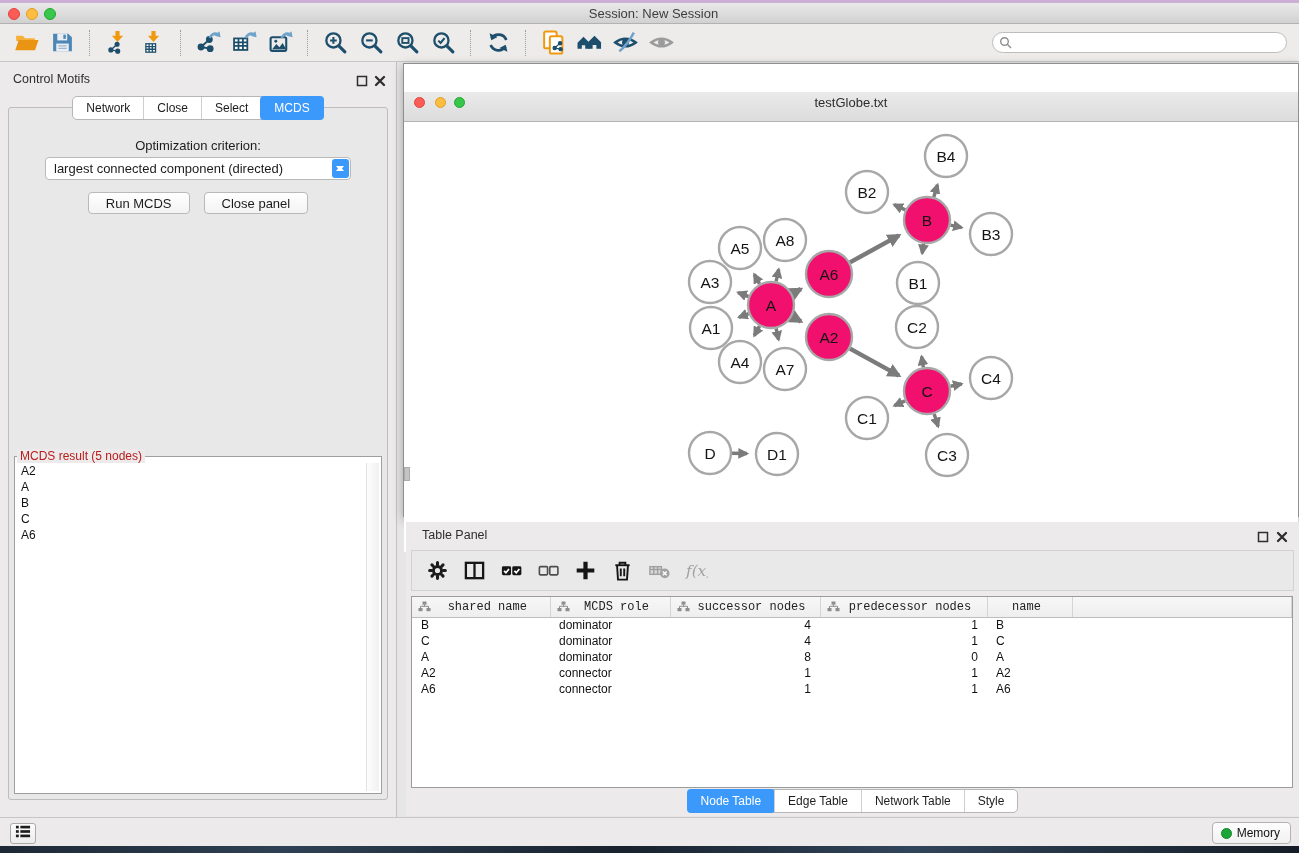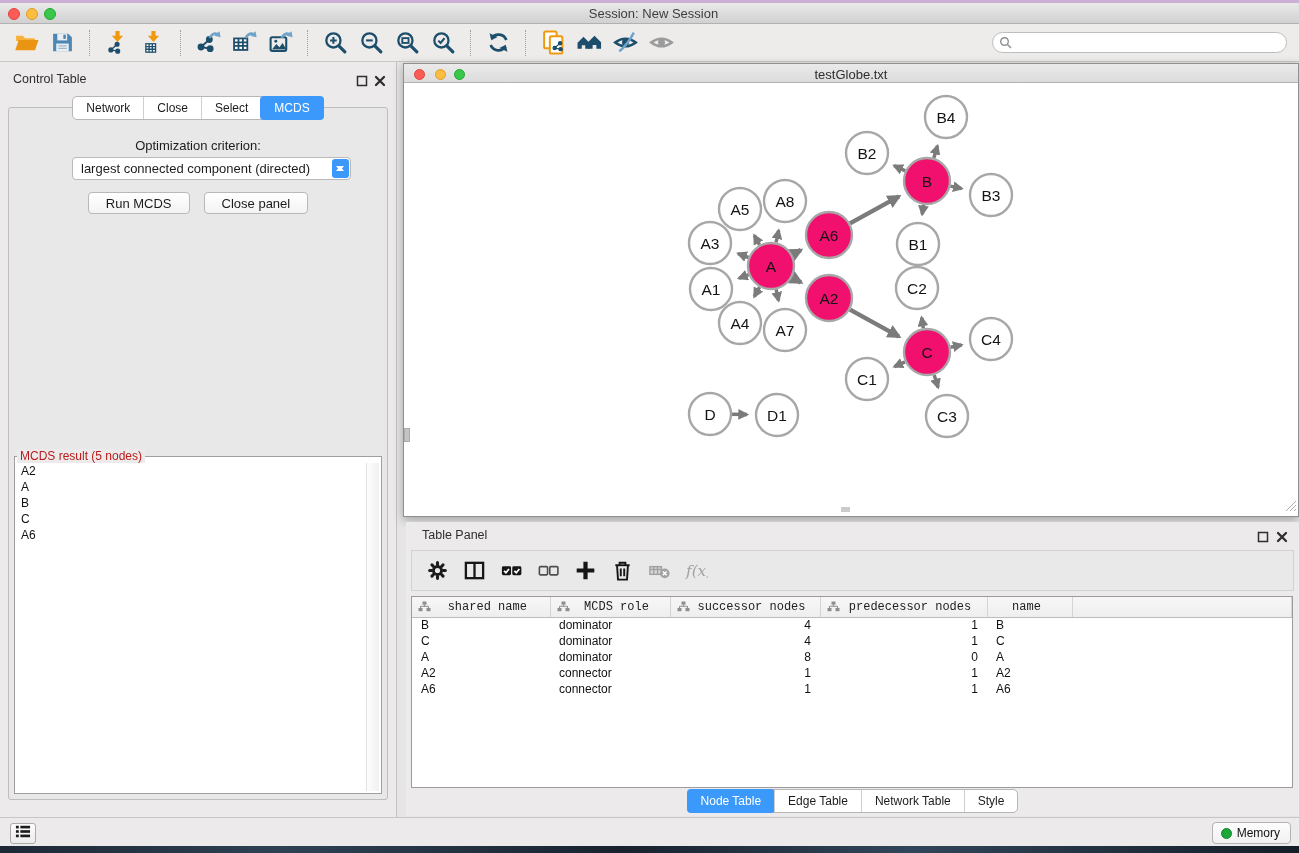--- a/index.html
+++ b/index.html
@@ -44,39 +44,39 @@
   #control-panel .ph-float { right:28px; } #control-panel .ph-close { right:10px; }
   #cp-tabs { position:absolute; top:34px; left:0; right:0; display:flex; justify-content:center; z-index:2; }
   .seg { display:flex; background:#fff; border:1px solid #b6b6b6; border-radius:5px; }
   .seg-tab { font-size:12px; color:#1c1c1c; padding:3px 13px; border-left:1px solid #cfcfcf; line-height:16px; }
   .seg-tab:first-child { border-left:none; }
   .seg-tab.active { background:#3b99fc; color:#fff; border-radius:4px; margin:-1px; padding:4px 14px; border-left:none; }
   .cp-pane { position:absolute; left:8px; right:8px; top:45px; height:693px;
     border:1px solid #bdbdbd; border-radius:3px; background:#e9e8e8; }
   .opt-label { position:absolute; top:30px; left:0; right:0; text-align:center; font-size:13px; color:#1c1c1c; }
   .select-box { position:absolute; left:36px; right:36px; top:49px; height:23px; background:#fff;
-    border:1px solid #b9b9b9; border-radius:4px; font-size:13px; color:#1c1c1c; line-height:21px; padding-left:8px;margin-left:27px; }
+    border:1px solid #b9b9b9; border-radius:4px; font-size:13px; color:#1c1c1c; line-height:21px; padding-left:8px; }
   .stepper { position:absolute; right:1px; top:1px; bottom:1px; width:17px; background:#3b99fc; border-radius:3px; }
   .stepper::before { content:""; position:absolute; left:4px; top:3px; border:4.5px solid transparent; border-bottom:5px solid #fff; }
   .stepper::after  { content:""; position:absolute; left:4px; bottom:3px; border:4.5px solid transparent; border-top:5px solid #fff; }
   .btn-row { position:absolute; top:84px; left:0; right:0; display:flex; justify-content:center; gap:14px; }
   .mac-btn { font-family:"Liberation Sans", sans-serif; font-size:13px; color:#1c1c1c; height:22px; padding:0 17px;
     background:linear-gradient(#ffffff,#f3f3f3); border:1px solid #b9b9b9; border-radius:4px; }
   fieldset.result-box { position:absolute; left:5px; right:5px; top:341px; bottom:5px;
     border:1px solid #9f9f9f; background:#fff; }
   fieldset.result-box legend { font-size:12px; color:#b91c1c; margin-left:2px; padding:0 3px; background:#eceaea; }
   .result-list { position:absolute; left:2px; top:0; right:16px; bottom:2px; overflow:hidden; }
   .result-item { font-size:12px; color:#111; line-height:16px; padding-left:4px; }
   .result-scrollbar { position:absolute; right:2px; top:0; bottom:2px; width:13px;
     background:linear-gradient(90deg,#fdfdfd,#f1f1f1); border-left:1px solid #e2e2e2; }
 
   
   #network-window { position:absolute; left:403px; top:63px; width:896px; height:454px;
     background:#fff; border:1px solid #8f8f8f; box-shadow:0 3px 10px rgba(0,0,0,.3); }
-  .nw-titlebar { position:relative; height:19px; background:linear-gradient(#eaeaea,#dcdcdc); border-bottom:1px solid #b3b3b3; }
+  .nw-titlebar { position:relative; height:30px; background:linear-gradient(#eaeaea,#dcdcdc); border-bottom:1px solid #b3b3b3;margin-top:28px; }
   .nw-titlebar .light { width:11px; height:11px; top:5px; }
   .nw-titlebar .light.red { left:10px; } .nw-titlebar .light.yellow { left:31px; } .nw-titlebar .light.green { left:50px; }
   .nw-title { position:absolute; left:0; right:0; top:3px; text-align:center; font-size:13px; color:#2e2e2e; }
   .nw-canvas { position:relative; width:894px; height:430px; background:#fff; overflow:hidden; }
   #graph-svg { position:absolute; inset:0; }
   .vthumb { position:absolute; left:0; top:345px; width:6px; height:14px; background:#c4c4c4; border:1px solid #ababab; }
   .hthumb { position:absolute; left:437px; bottom:1px; width:9px; height:5px; background:#cbcbcb; }
   .grip { position:absolute; right:1px; bottom:1px; width:14px; height:14px; }
 
   
@@ -287,21 +287,21 @@
             <circle cx="5.5" cy="5.5" r="3.8" fill="none" stroke="#8e8e8e" stroke-width="1.4"></circle>
             <path d="M8.3,8.3 L12,12" stroke="#8e8e8e" stroke-width="1.4"></path>
           </svg>
         </span>
       <input placeholder="" style="">
     </div>
   </div>
 
   <div id="control-panel">
     <div class="panel-header">
-      <span class="panel-title">Control Table</span>
+      <span class="panel-title">Control Motifs</span>
       <span class="ph-float"><svg xmlns="http://www.w3.org/2000/svg" viewBox="0 0 12 12" width="100%" height="100%">
             <rect x="1.5" y="1.5" width="9" height="9" fill="none" stroke="#2e2e2e" stroke-width="1.5"></rect>
           </svg></span>
       <span class="ph-close"><svg xmlns="http://www.w3.org/2000/svg" viewBox="0 0 12 12" width="100%" height="100%">
             <path d="M2,2 L10,10 M10,2 L2,10" stroke="#2e2e2e" stroke-width="2.3" stroke-linecap="round"></path>
           </svg></span>
     </div>
     <div id="cp-tabs">
         <div class="seg">
           <span class="seg-tab">Network</span>

